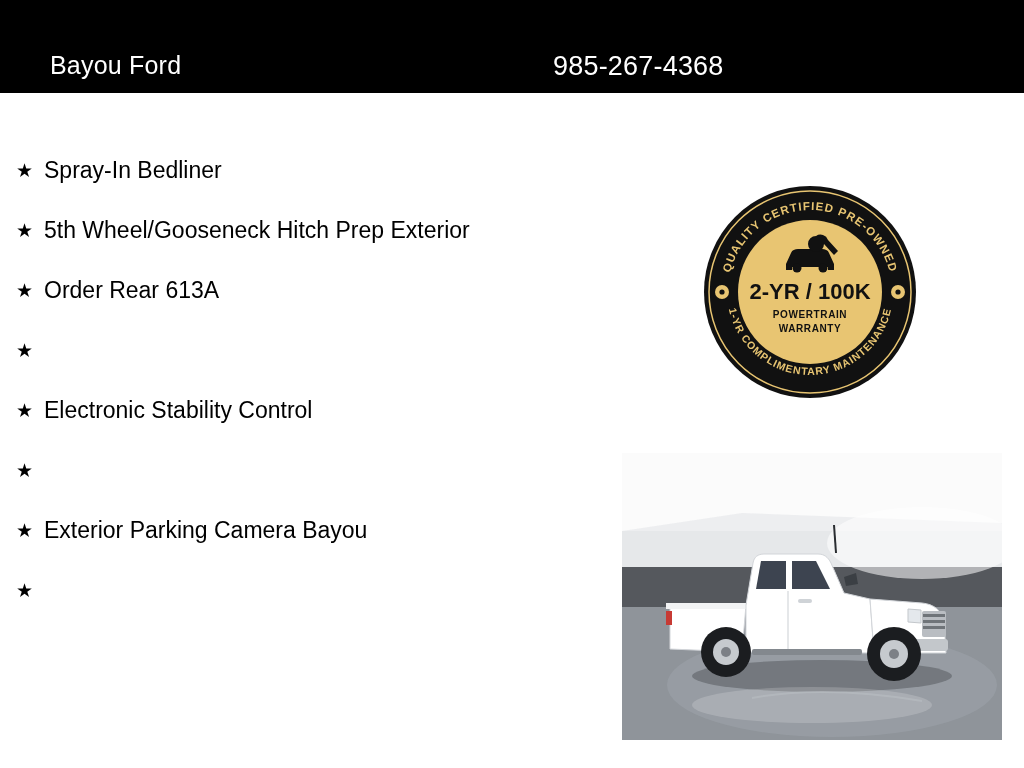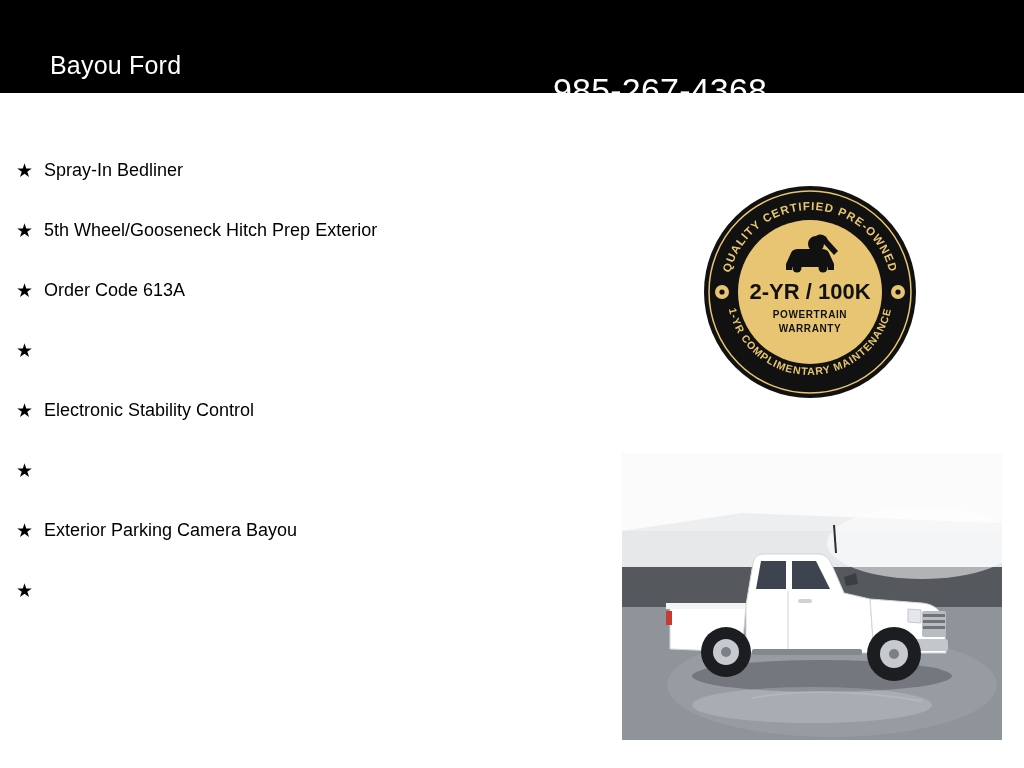--- a/index.html
+++ b/index.html
@@ -37,24 +37,23 @@
     font-size: 25px;
     line-height: 30px;
     letter-spacing: 0.2px;
   }
 
   .dealer-phone {
     position: absolute;
     left: 553px;
     top: 51px;
     color: #ffffff;
-    font-size: 34px;
+    font-size: 27px;
     line-height: 30px;
     letter-spacing: 0.2px;
-    margin-top: 24px;
   }
 
   
   .features {
     position: absolute;
     left: 0;
     top: 131px;
     width: 620px;
     padding-top: 22px;
     box-sizing: border-box;
@@ -75,21 +74,21 @@
     font-size: 19px;
     line-height: 35px;
     text-align: left;
     padding-left: 2px;
     box-sizing: border-box;
   }
 
   .feature-text {
     flex: 1 1 auto;
     color: #000000;
-    font-size: 18px;
+    font-size: 23px;
     line-height: 35px;
     max-width: 470px;
   }
 
   
   .badge-wrap {
     position: absolute;
     left: 703px;
     top: 185px;
     width: 214px;
@@ -136,21 +135,21 @@
       <span class="feature-text">Spray-In Bedliner</span>
     </div>
 
     <div class="feature-item">
       <span class="feature-bullet">★</span>
       <span class="feature-text">5th Wheel/Gooseneck Hitch Prep Exterior</span>
     </div>
 
     <div class="feature-item">
       <span class="feature-bullet">★</span>
-      <span class="feature-text">Order Code 613A</span>
+      <span class="feature-text">Order Rear 613A</span>
     </div>
 
     <div class="feature-item">
       <span class="feature-bullet">★</span>
     </div>
 
     <div class="feature-item">
       <span class="feature-bullet">★</span>
       <span class="feature-text">Electronic Stability Control</span>
     </div>

